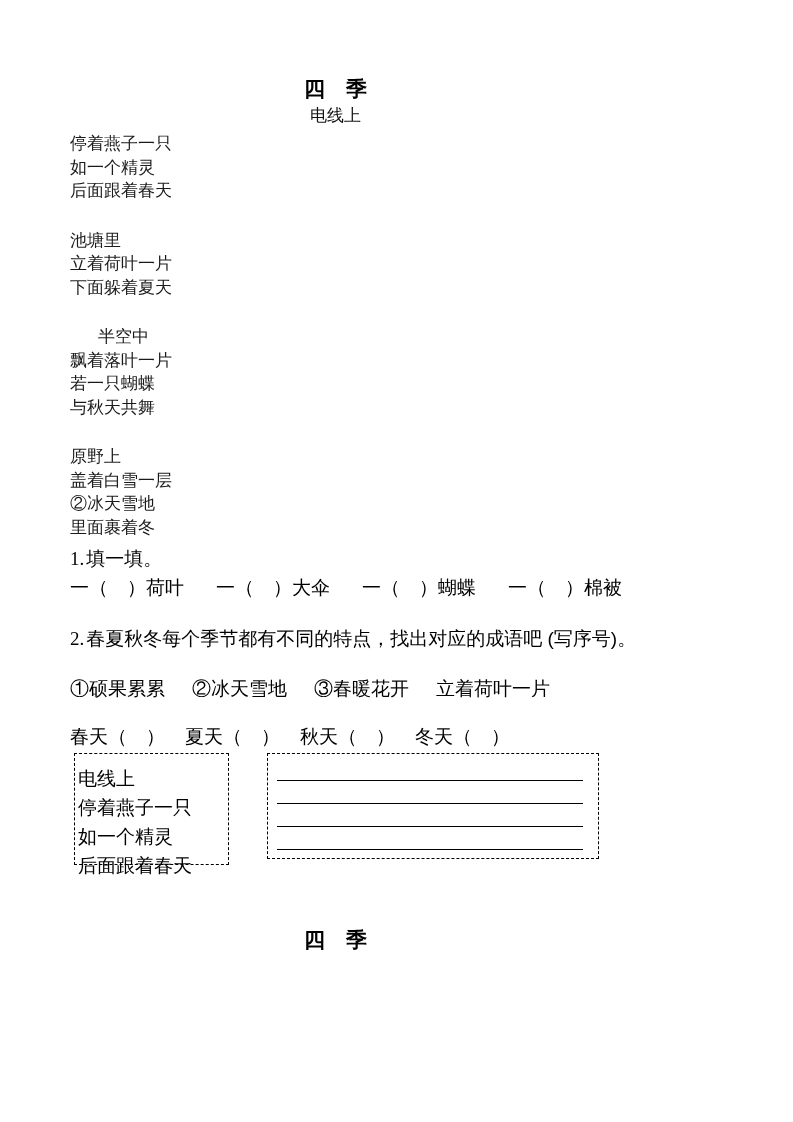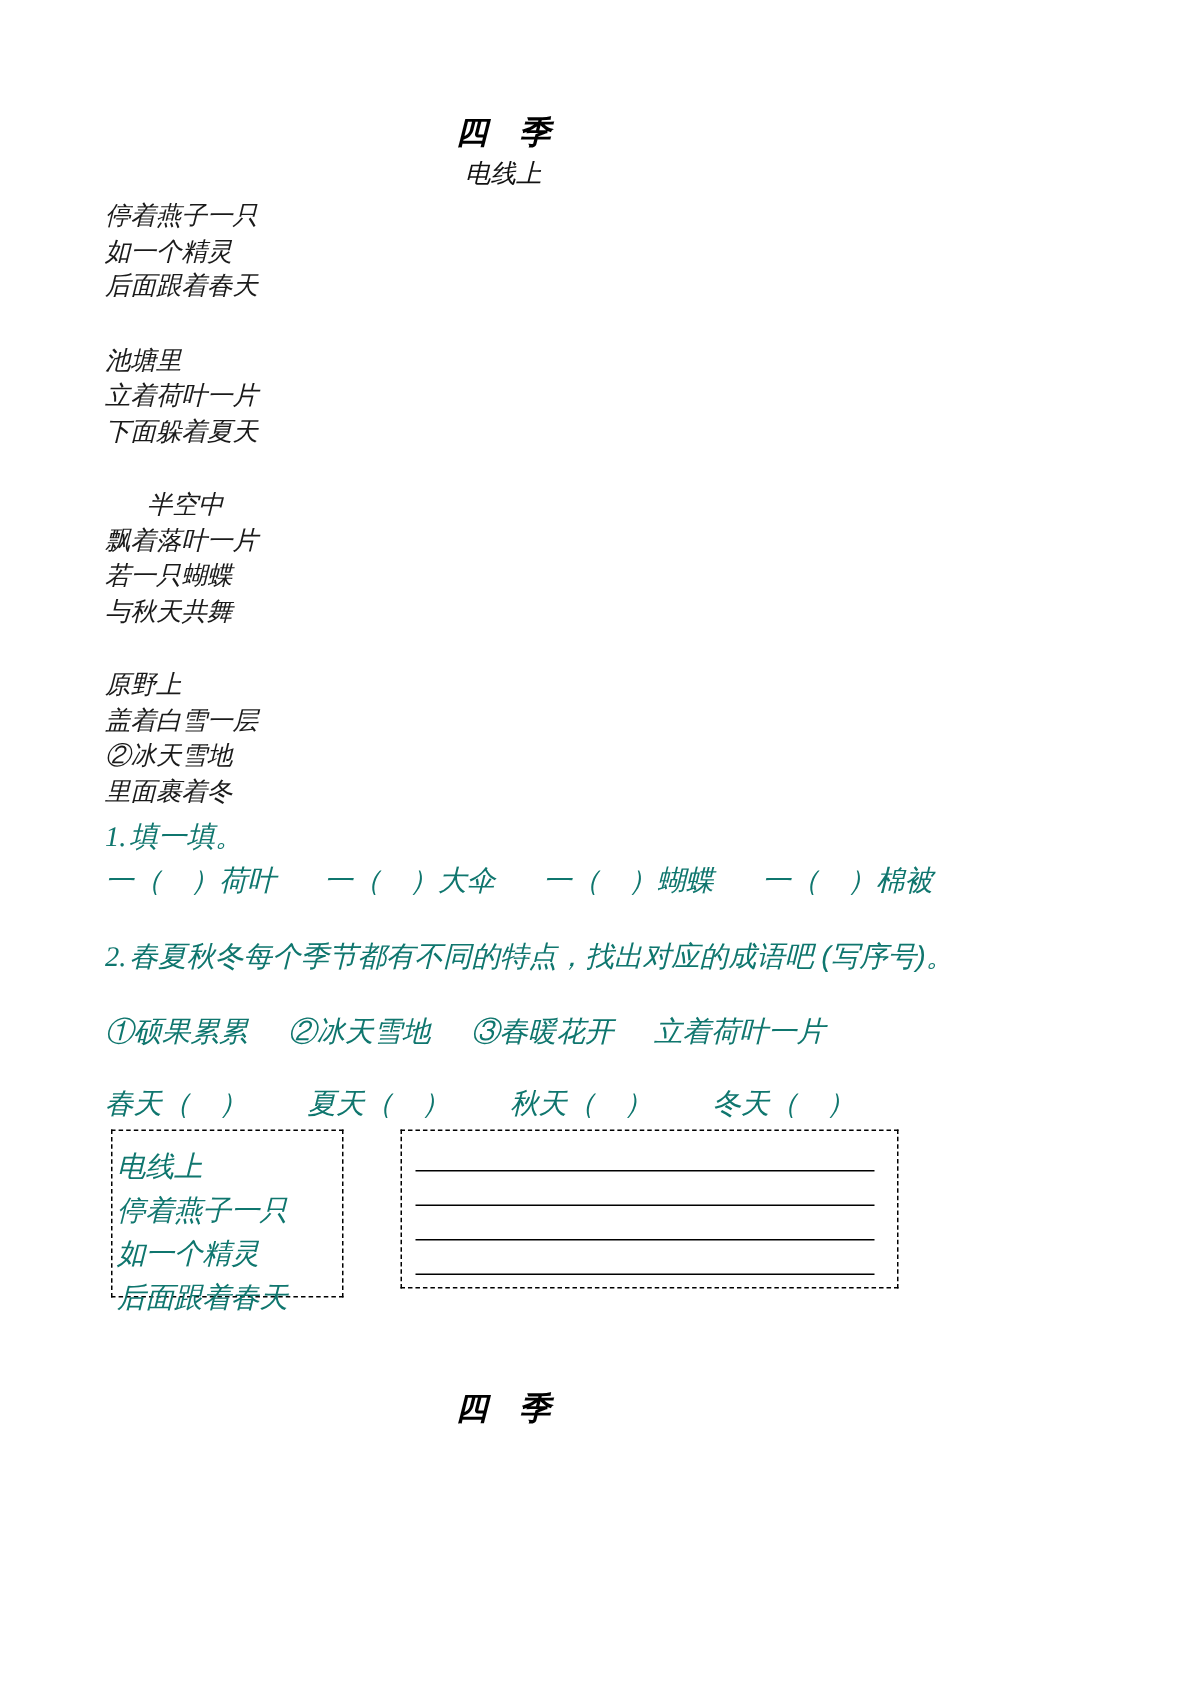--- a/index.html
+++ b/index.html
@@ -3,21 +3,21 @@
 <meta charset="utf-8">
 <style>
   html, body { margin: 0; padding: 0; }
   body {
     width: 793px; height: 1122px;
     background: #ffffff;
     color: #111111;
     font-family: "Liberation Serif", serif;
     overflow: hidden;
   }
-  .page { position: relative; width: 671px; height: 1122px; background: #ffffff; font-style: italic; }
+  .page { position: relative; width: 671px; height: 1122px; background: #ffffff; }
 
   .title {
     padding-top: 78px;
     text-align: center;
     font-family: "Liberation Sans", sans-serif;
     font-weight: bold;
     font-size: 21px;
     line-height: 22px;
     color: #000000;
   }
@@ -37,29 +37,29 @@
     color: #1a1a1a;
   }
   .stanza { margin-bottom: 26px; }
   .stanza:last-child { margin-bottom: 0; }
   .poem-line.indent { padding-left: 28px; }
 
   .q-section {
     margin-left: 70px;
     font-family: "Liberation Sans", sans-serif;
     font-size: 19px;
-    color: #0f766e;
+    color: #000000;
   }
   .q-label { line-height: 21px; }
   .q-num { font-family: "Liberation Serif", serif; margin-right: 2px; }
   .q1-label { margin-top: 9px; }
   .fill-row { margin-top: 8px; display: flex; gap: 32px; line-height: 22px; white-space: nowrap; }
   .q2-label { margin-top: 29px; }
   .options-row { margin-top: 29px; display: flex; gap: 27px; line-height: 22px; white-space: nowrap; }
-  .seasons-row { margin-top: 26px; display: flex; gap: 40px; line-height: 22px; white-space: nowrap; }
+  .seasons-row { margin-top: 26px; display: flex; gap: 20px; line-height: 22px; white-space: nowrap; }
   .q3-label { margin-top: 18px; }
 
   .boxes-row { margin-top: 5px; margin-left: 4px; display: flex; gap: 38px; align-items: flex-start; }
   .example-box {
     width: 150px; height: 100px;
     border: 1px dashed #000000;
     padding: 10px 0 0 3px;
     font-size: 19px; line-height: 29px;
     overflow: visible;
     background: #ffffff;

